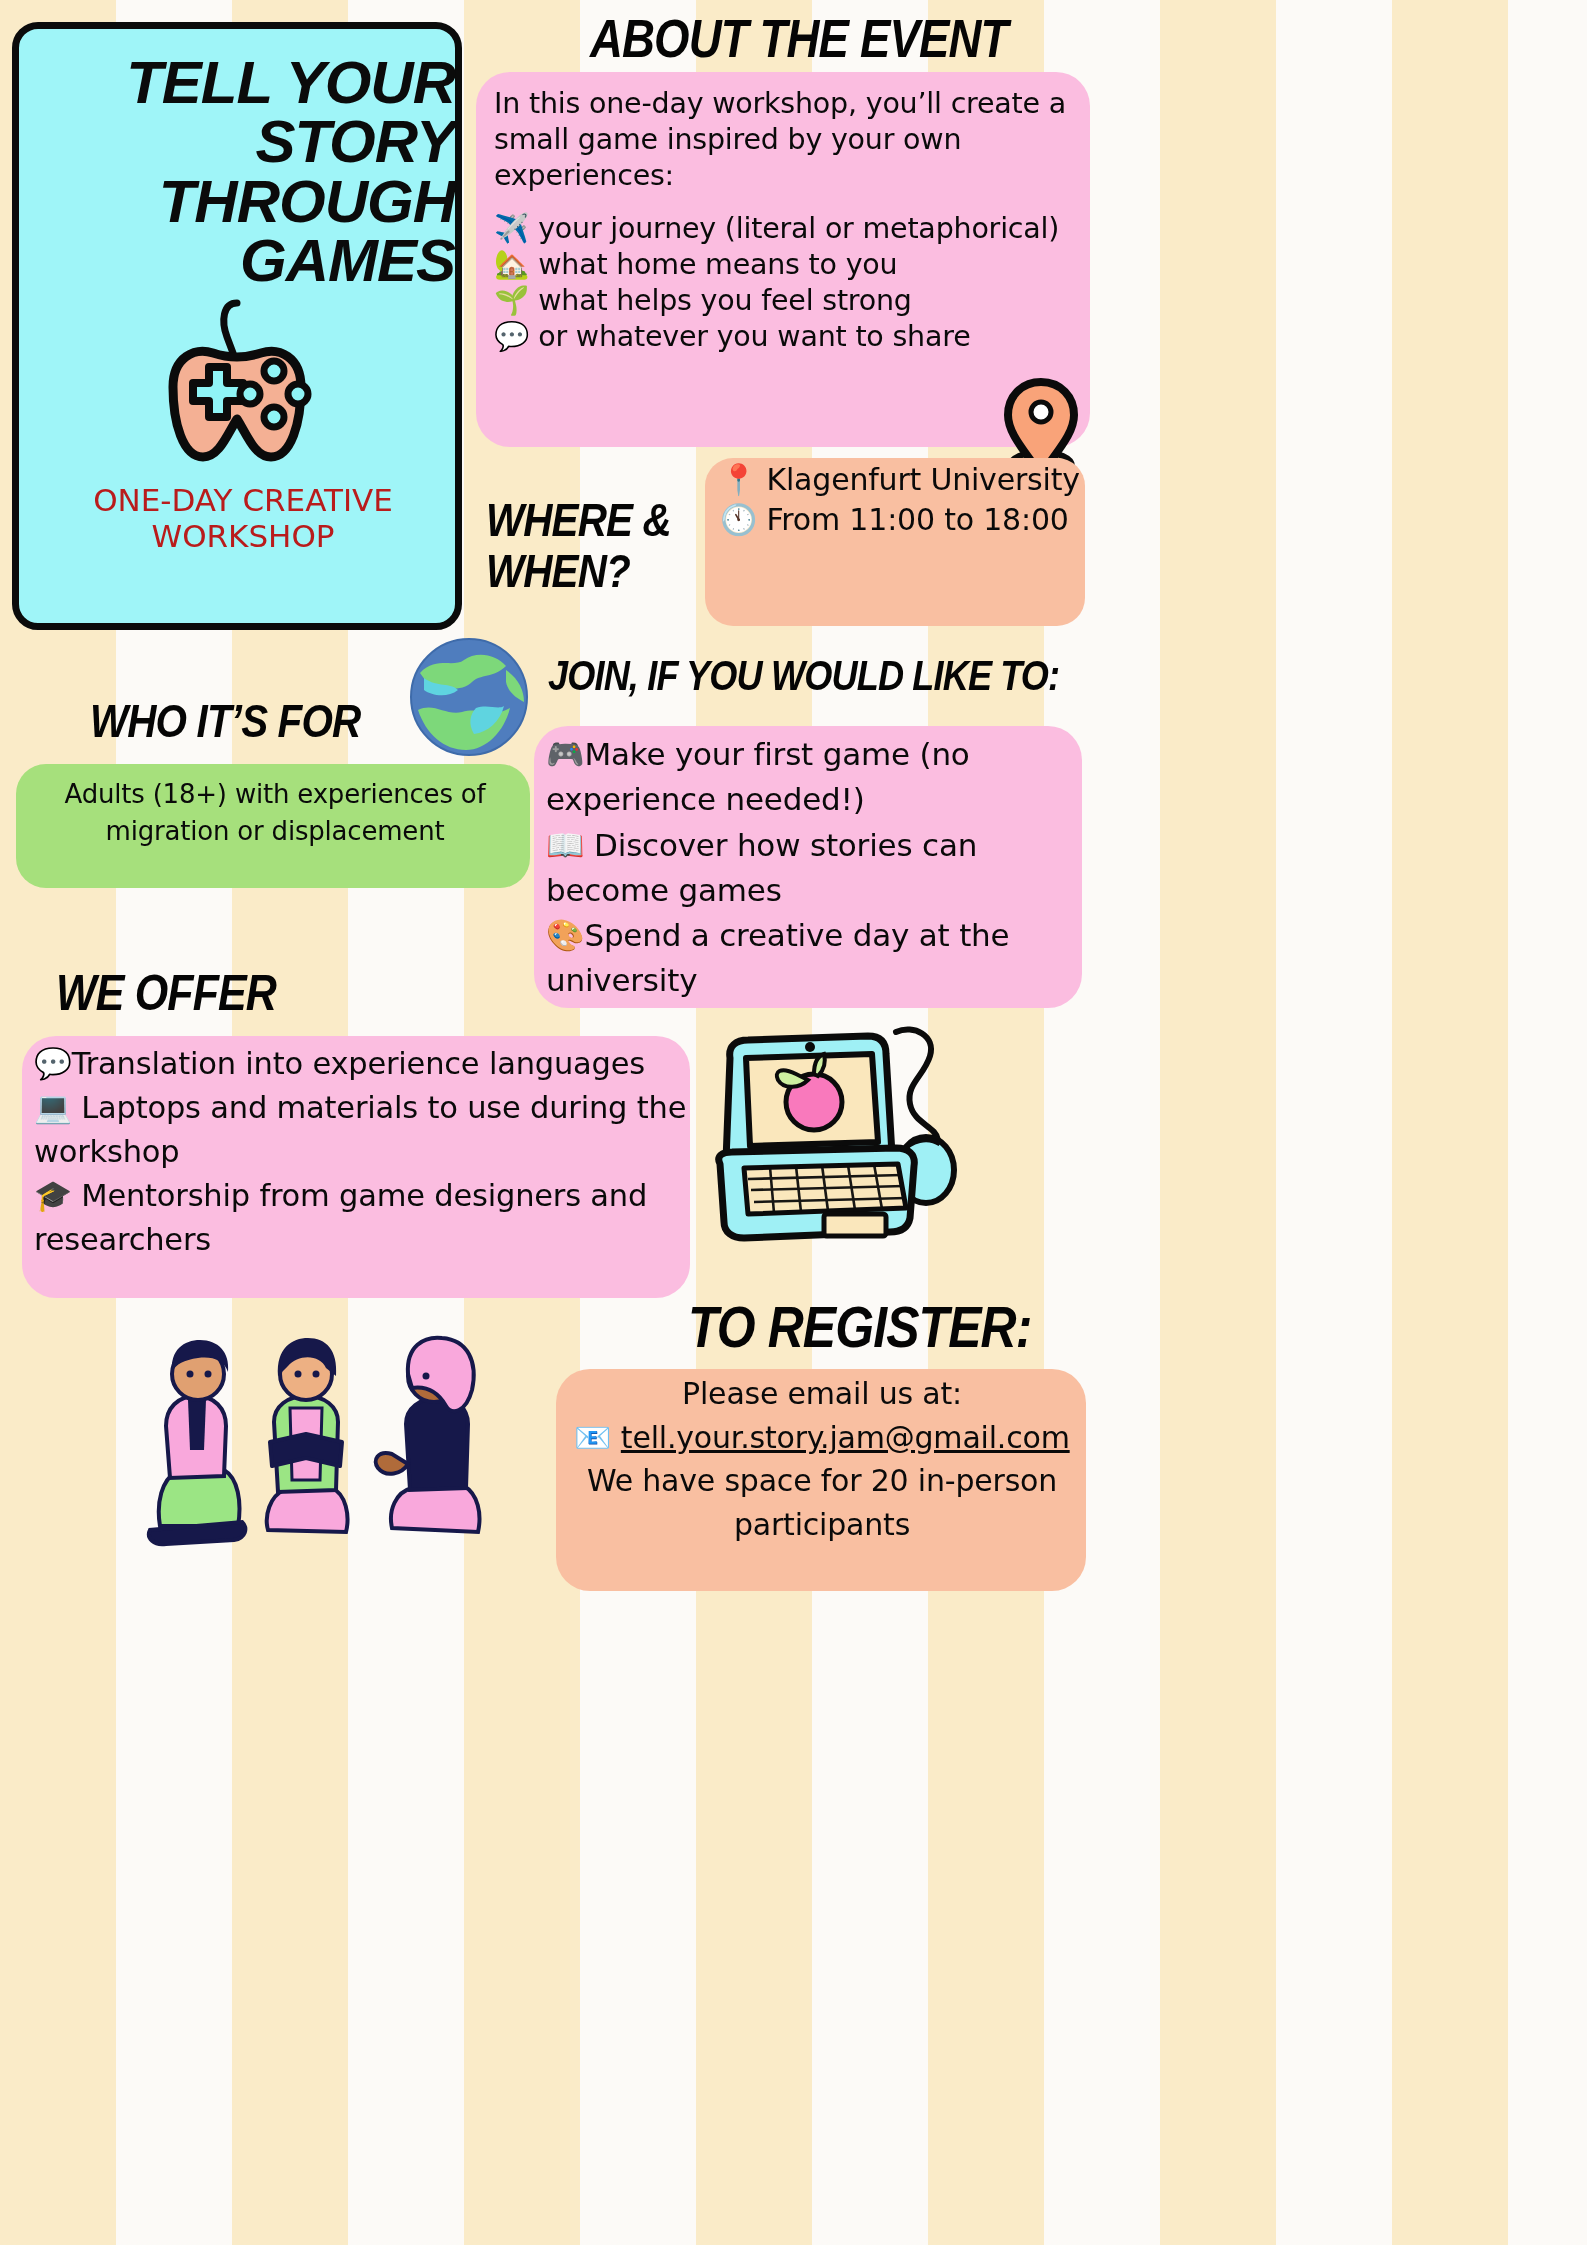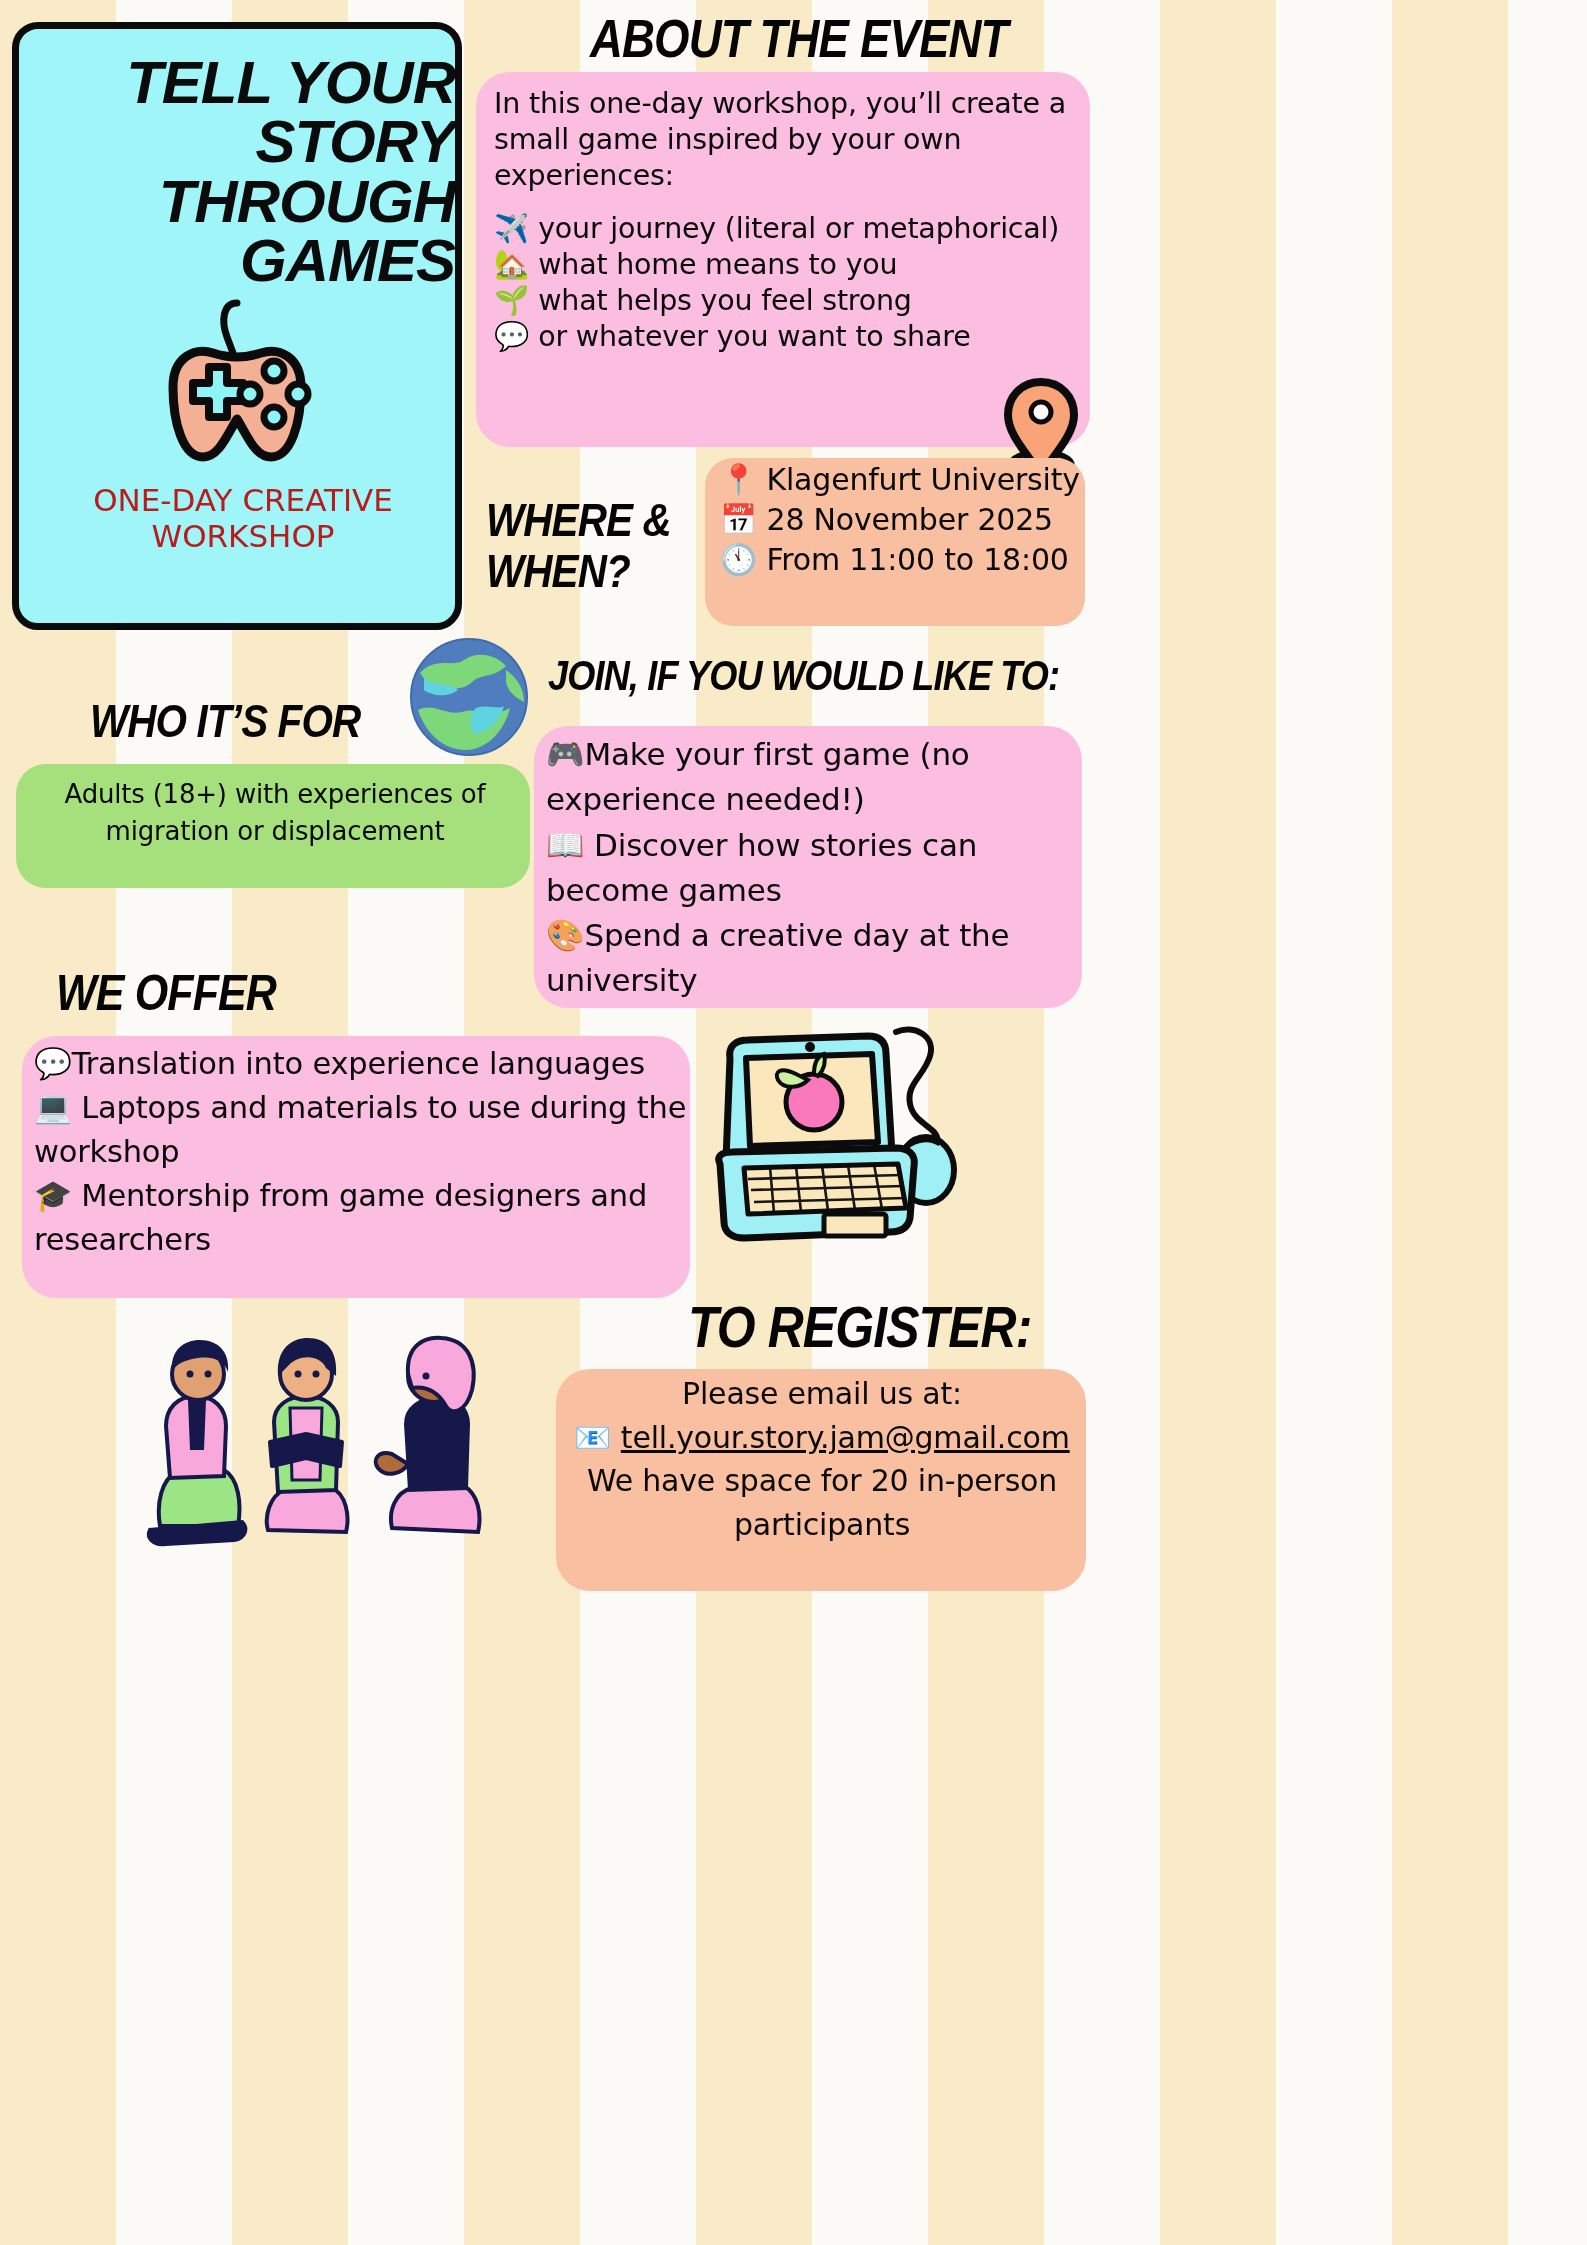--- a/index.html
+++ b/index.html
@@ -149,21 +149,20 @@
       <ellipse cx="41" cy="88" rx="31" ry="14" fill="#FBF0A0" stroke="#0B0B0B" stroke-width="6"></ellipse>
       <path d="M41 4 C21 4 8 19 8 37 C8 58 30 78 41 98 C52 78 74 58 74 37 C74 19 61 4 41 4 Z" fill="#F9A379" stroke="#0B0B0B" stroke-width="8" stroke-linejoin="round"></path>
       <circle cx="41" cy="34" r="10" fill="#FFFFFF" stroke="#0B0B0B" stroke-width="5"></circle>
     </svg>
   </div>
 
   <div class="heading" id="where-heading">WHERE &amp; WHEN?</div>
   <div class="card peach" id="where-card"></div>
   <div class="body-text" id="where-text">
     <span class="bullet"><span class="emoji">📍</span> <span>Klagenfurt University</span></span>
-    <span class="bullet"><span class="emoji">📅</span> <span>28 November 2025</span></span>
     <span class="bullet"><span class="emoji">🕚</span> <span>From 11:00 to 18:00</span></span>
   </div>
 
   <div id="globe">
     <svg width="118" height="118" viewBox="0 0 118 118" aria-hidden="true">
       <circle cx="59" cy="59" r="58" fill="#4F7DBE"></circle>
       <path d="M10 35 C26 18 44 30 54 22 C66 13 86 16 96 28 C84 40 70 36 62 44 C52 54 30 52 18 46 Z" fill="#7DD87A"></path>
       <path d="M8 72 C24 64 36 78 52 74 C70 69 84 80 100 70 C94 94 76 112 56 112 C34 112 16 96 8 72 Z" fill="#7DD87A"></path>
       <path d="M96 32 C108 40 114 52 114 64 C106 60 98 54 96 44 Z" fill="#7DD87A"></path>
       <path d="M14 40 C28 50 40 44 48 52 C38 60 22 58 14 52 Z" fill="#5FD4E0"></path>

